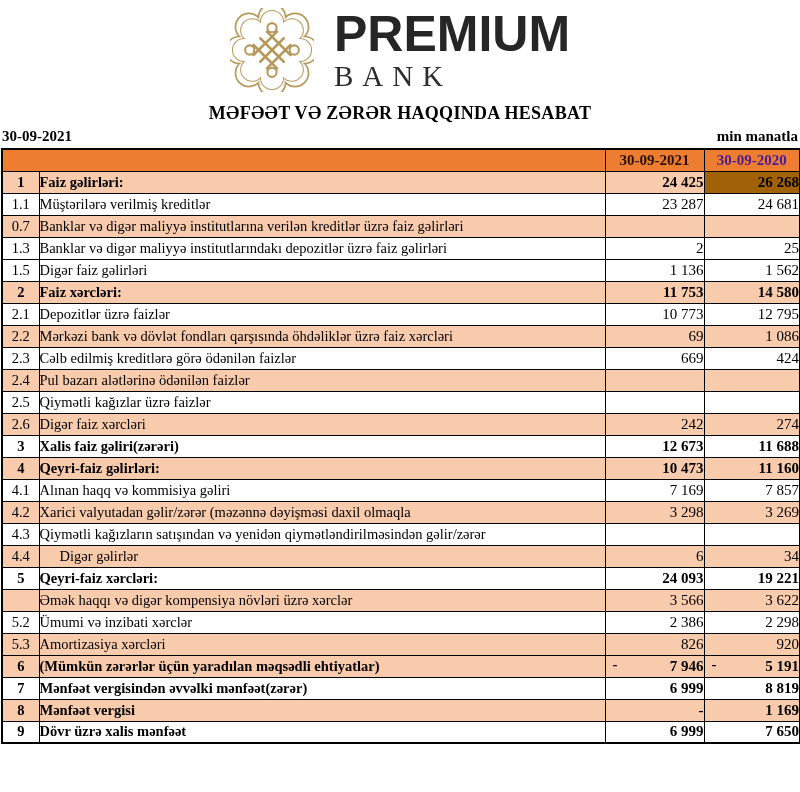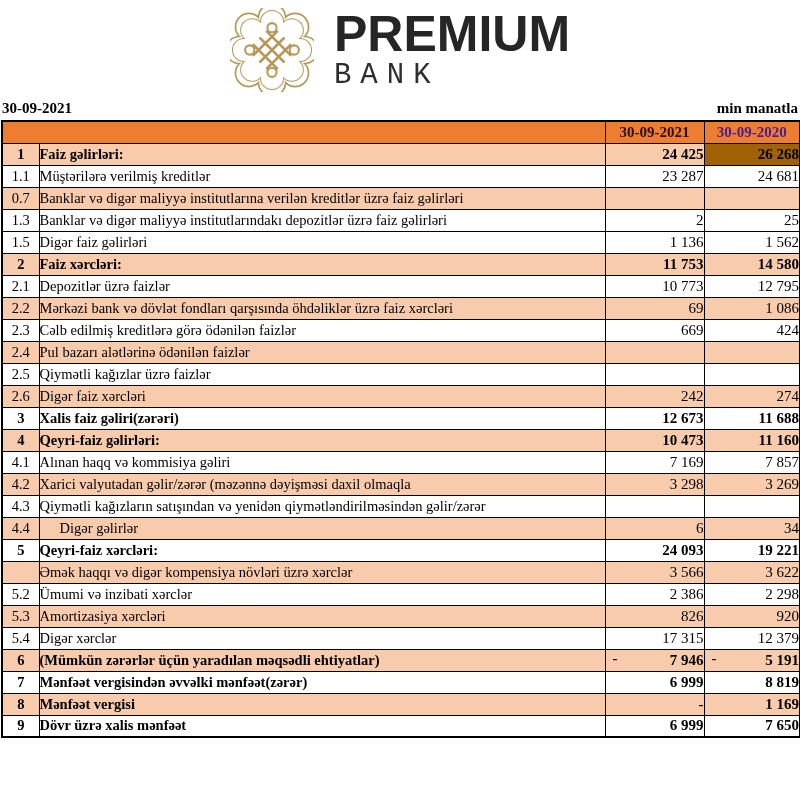--- a/index.html
+++ b/index.html
@@ -18,21 +18,21 @@
     gap:20px; padding-top:4px; height:96px;
   }
   .emblem { width:84px; height:84px; flex:0 0 auto; }
   .logo-text { display:flex; flex-direction:column; align-items:flex-start; }
   .brand-top {
     font-family:"Liberation Sans", sans-serif;
     font-weight:700; font-size:50px; line-height:1.0;
     letter-spacing:0px; color:#262626;
   }
   .brand-bottom {
-    font-family:Liberation Mono, monospace;
+    font-family:Liberation Serif, serif;
     font-weight:400; font-size:29px; line-height:1.05;
     letter-spacing:9px; color:#2e2e2e; margin-top:2px;
   }
 
   .report-title {
     text-align:center; font-weight:700; font-size:18px;
     letter-spacing:0.3px; margin-top:7px;
   }
   .meta-row {
     display:flex; justify-content:space-between;
@@ -94,20 +94,21 @@
           <circle cx="23.5" cy="50" r="5.5"></circle>
         </g>
       </g>
     </svg>
     <div class="logo-text">
       <div class="brand-top">PREMIUM</div>
       <div class="brand-bottom">BANK</div>
     </div>
   </div>
 
+  <div class="report-title">MƏFƏƏT VƏ ZƏRƏR HAQQINDA HESABAT</div>
 
   <div class="meta-row">
     <span>30-09-2021</span>
     <span>min manatla</span>
   </div>
 
   <table class="pl">
     <colgroup>
         <col class="c-num">
         <col class="c-desc">
@@ -247,26 +248,20 @@
           <td class="desc" style="background: rgb(255, 255, 255);">Ümumi və inzibati xərclər</td>
           <td class="val" style="background: rgb(255, 255, 255);">2 386</td>
           <td class="val" style="background: rgb(255, 255, 255); border-radius: 10px;">2 298</td>
         </tr>
         <tr>
           <td class="num" style="background: rgb(248, 203, 173);">5.3</td>
           <td class="desc" style="background: rgb(248, 203, 173);">Amortizasiya xərcləri</td>
           <td class="val" style="background: rgb(248, 203, 173);">826</td>
           <td class="val" style="background: rgb(248, 203, 173);">920</td>
         </tr>
-        <tr>
-          <td class="num" style="background: rgb(255, 255, 255);">5.4</td>
-          <td class="desc" style="background: rgb(255, 255, 255);">Digər xərclər</td>
-          <td class="val" style="background: rgb(255, 255, 255);">17 315</td>
-          <td class="val" style="background: rgb(255, 255, 255);">12 379</td>
-        </tr>
         <tr class="bold">
           <td class="num" style="background: rgb(248, 203, 173);">6</td>
           <td class="desc" style="background: rgb(248, 203, 173);">(Mümkün zərərlər üçün yaradılan məqsədli ehtiyatlar)</td>
           <td class="val" style="background: rgb(248, 203, 173);"><span class="minus">-</span>7 946</td>
           <td class="val" style="background: rgb(248, 203, 173);"><span class="minus">-</span>5 191</td>
         </tr>
         <tr class="bold">
           <td class="num" style="background: rgb(255, 255, 255);">7</td>
           <td class="desc" style="background: rgb(255, 255, 255);">Mənfəət vergisindən əvvəlki mənfəət(zərər)</td>
           <td class="val" style="background: rgb(255, 255, 255);">6 999</td>

